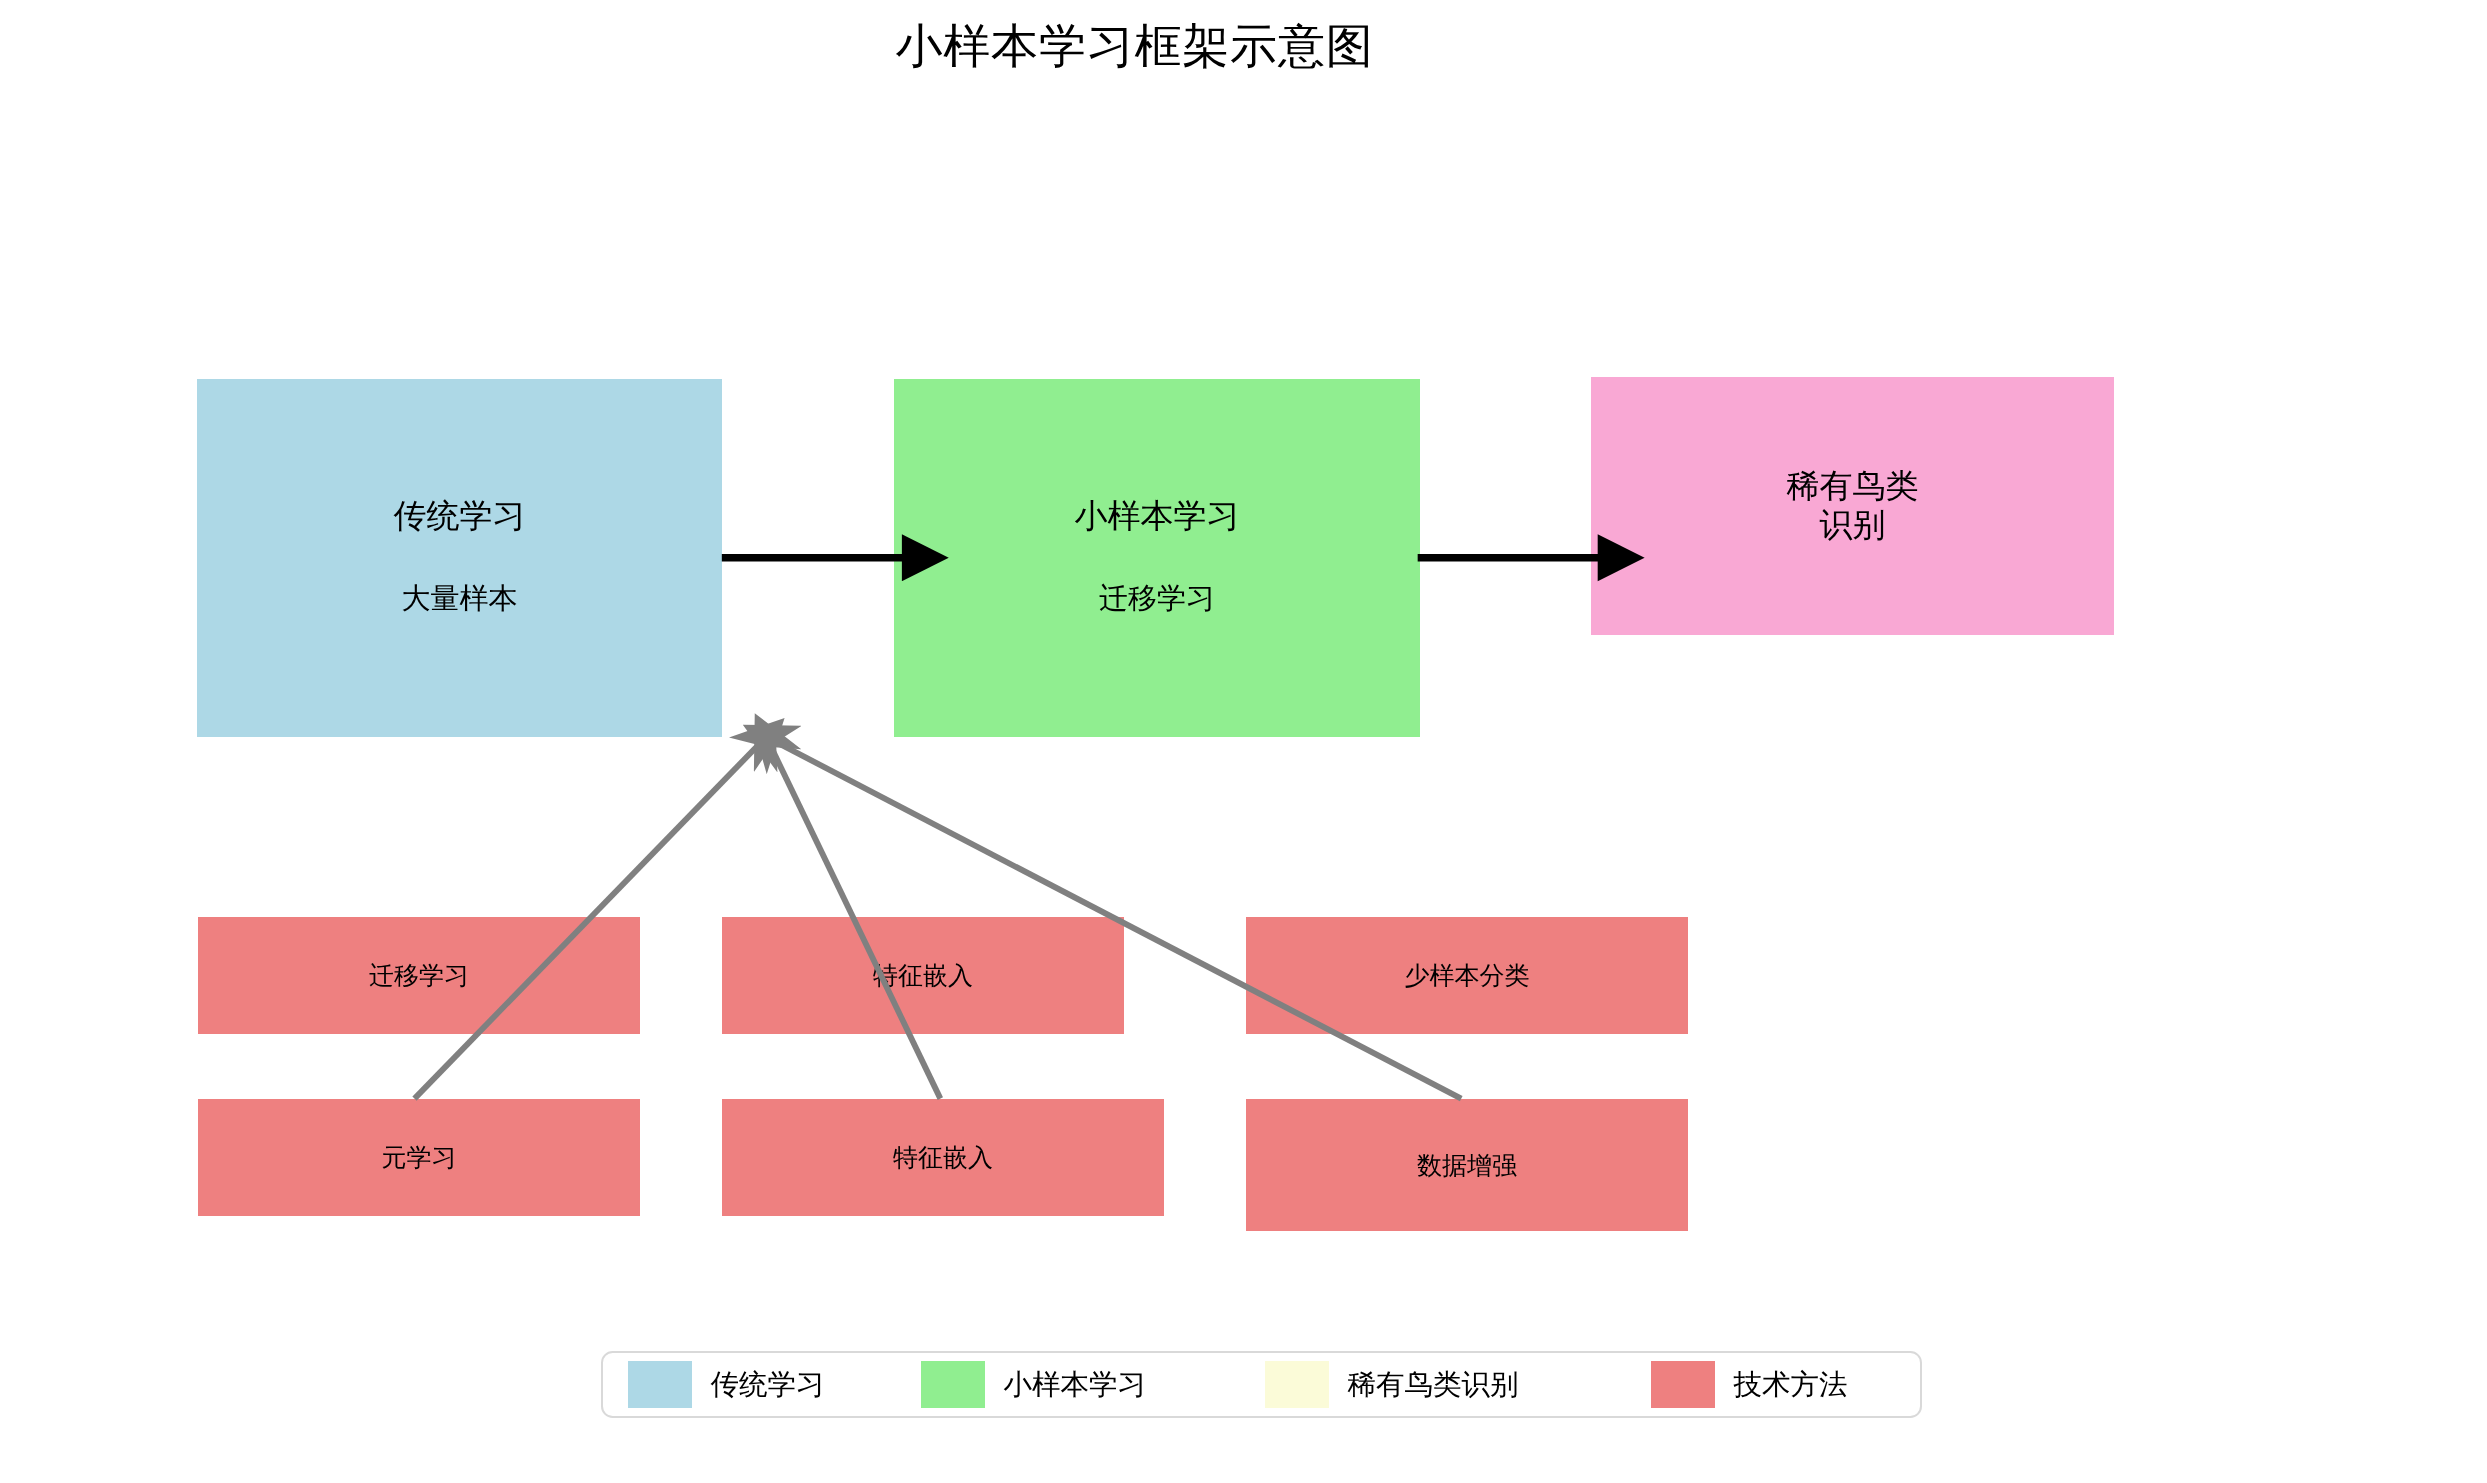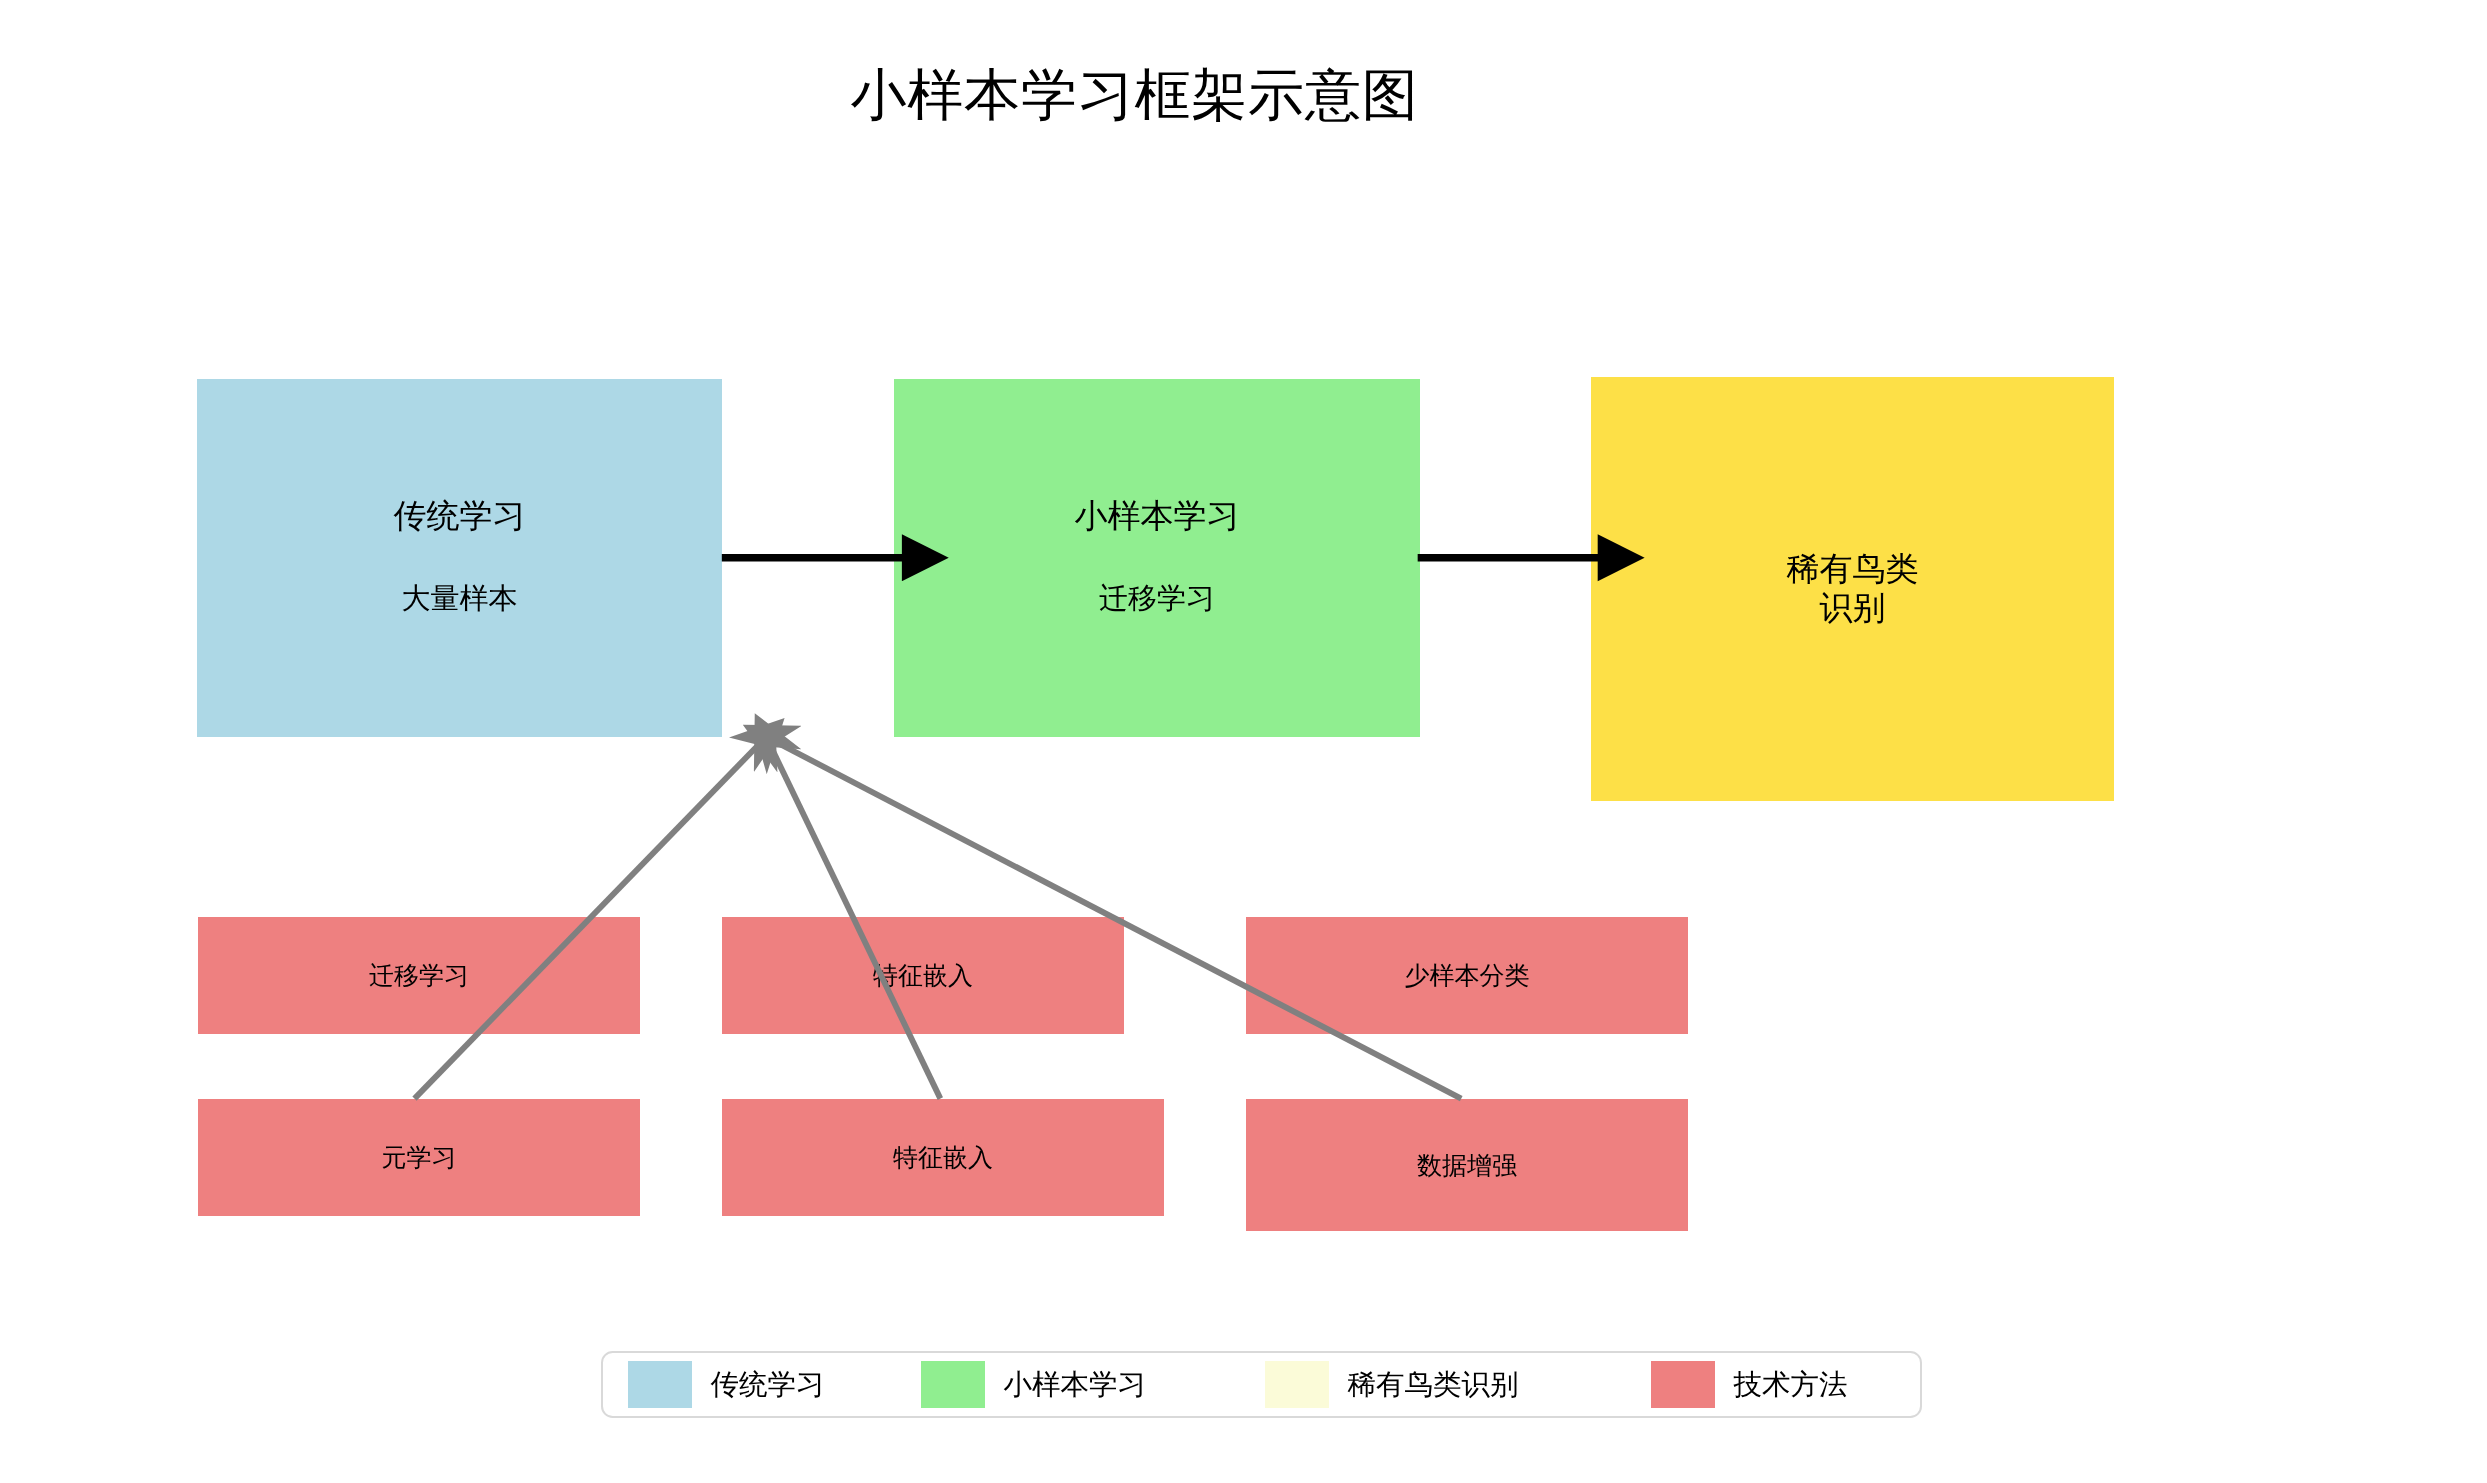--- a/index.html
+++ b/index.html
@@ -20,26 +20,25 @@
     background: #ffffff;
   }
 
   
   #diagram-title {
     position: absolute;
     left: 0;
     top: 15px;
     width: 2269px;
     text-align: center;
-    font-size: 56px;
+    font-size: 47px;
     color: #000000;
     font-weight: normal;
     letter-spacing: 0.8px;
     white-space: pre;
-    margin-top: 43px;
   }
   #connectors-over {
     position: absolute;
     left: 0;
     top: 0;
     width: 2487px;
     height: 1483px;
     pointer-events: none;
     z-index: 6;
   }
@@ -142,21 +141,21 @@
 
   <div id="nodes-layer">
       <div class="node node-main" style="left: 197px; top: 379px; width: 525px; height: 358px; background: rgb(173, 216, 230);">
         <div class="node-title">传统学习</div>
         <div class="node-sub">大量样本</div>
       </div>
       <div class="node node-main" style="left: 894px; top: 379px; width: 526px; height: 358px; background: rgb(144, 238, 144);">
         <div class="node-title">小样本学习</div>
         <div class="node-sub">迁移学习</div>
       </div>
-      <div class="node node-main two-line" style="left: 1591px; top: 377px; width: 523px; height: 424px; background: #fde047;">
+      <div class="node node-main two-line" style="left: 1591px; top: 377px; width: 523px; height: 258px; background: #f9a8d4;">
         <div class="node-title">稀有鸟类
 识别</div>
       </div>
       <div class="node node-tech" style="left: 198px; top: 917px; width: 442px; height: 117px; background: rgb(238, 128, 128);">
         <div class="node-title">迁移学习</div>
       </div>
       <div class="node node-tech" style="left: 722px; top: 917px; width: 402px; height: 117px; background: rgb(238, 128, 128);">
         <div class="node-title">特征嵌入</div>
       </div>
       <div class="node node-tech" style="left: 1246px; top: 917px; width: 442px; height: 117px; background: rgb(238, 128, 128);">

